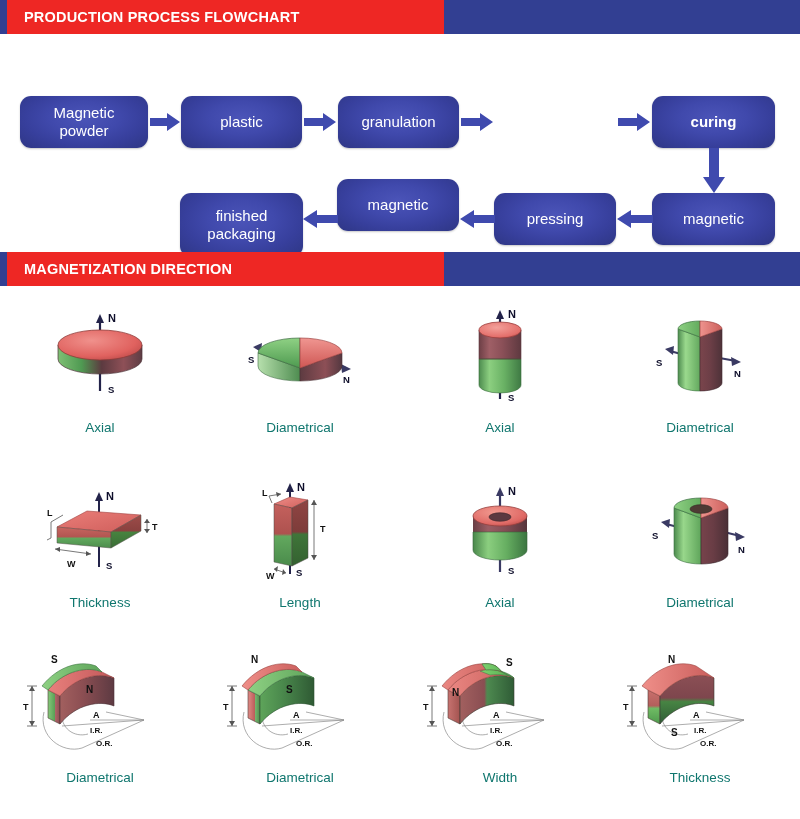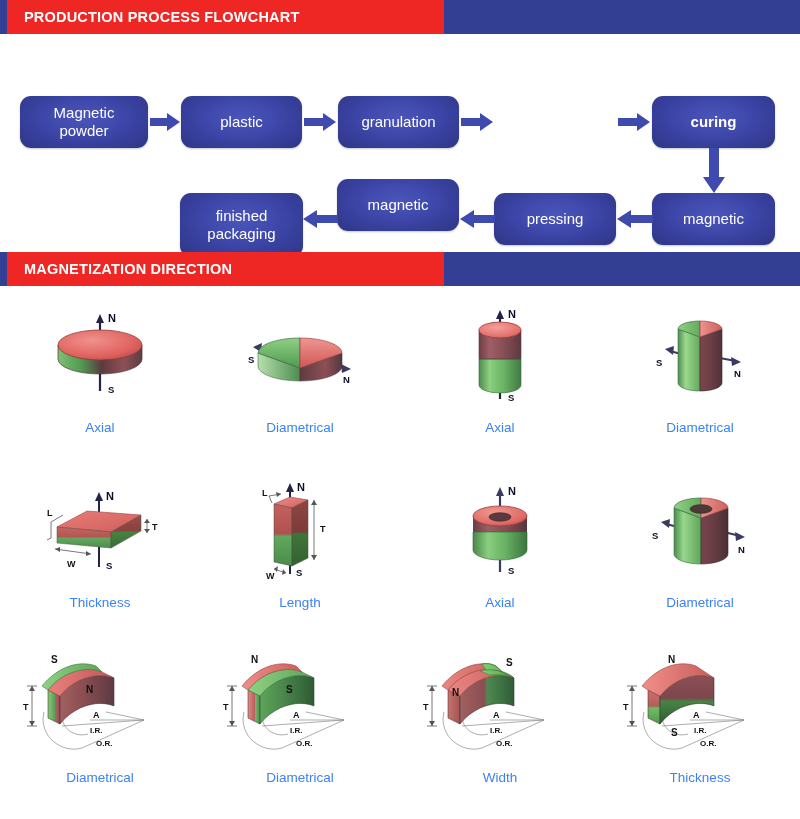--- a/index.html
+++ b/index.html
@@ -81,21 +81,21 @@
     align-items: center;
     justify-content: flex-start;
   }
   .mag-art {
     height: 112px;
     display: flex;
     align-items: center;
     justify-content: center;
   }
   .mag-label {
-    color: #3b82f6;
+    color: #0f766e;
     font-size: 13.5px;
     margin-top: 8px;
     text-align: left;
   }
   svg text { font-family: "Liberation Sans", sans-serif; }
   .ns { font-size: 11px; font-weight: bold; fill: #0d0d2a; }
   .ns-sm { font-size: 9.5px; font-weight: bold; fill: #0d0d2a; }
   .dim { font-size: 9px; font-weight: bold; fill: #111111; }
   .dim-sm { font-size: 8px; font-weight: bold; fill: #111111; }
   .face-lbl { font-size: 10px; font-weight: bold; fill: #111111; }

